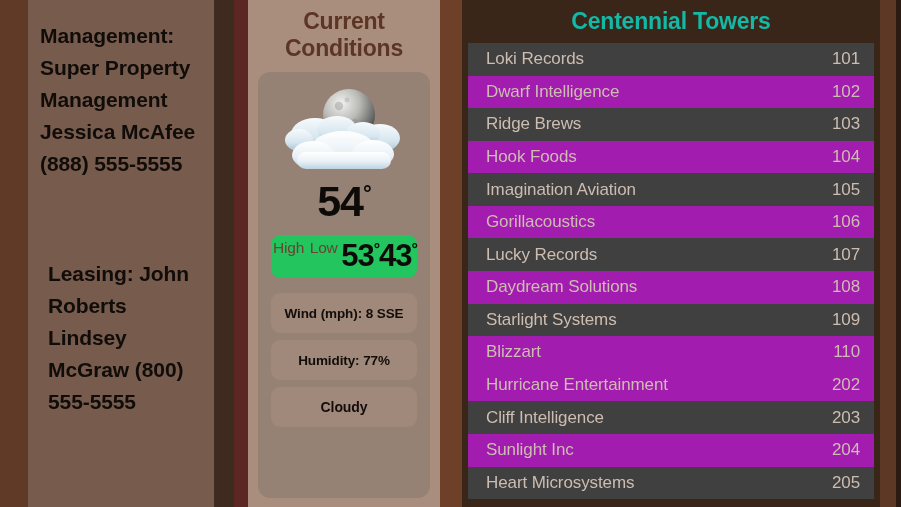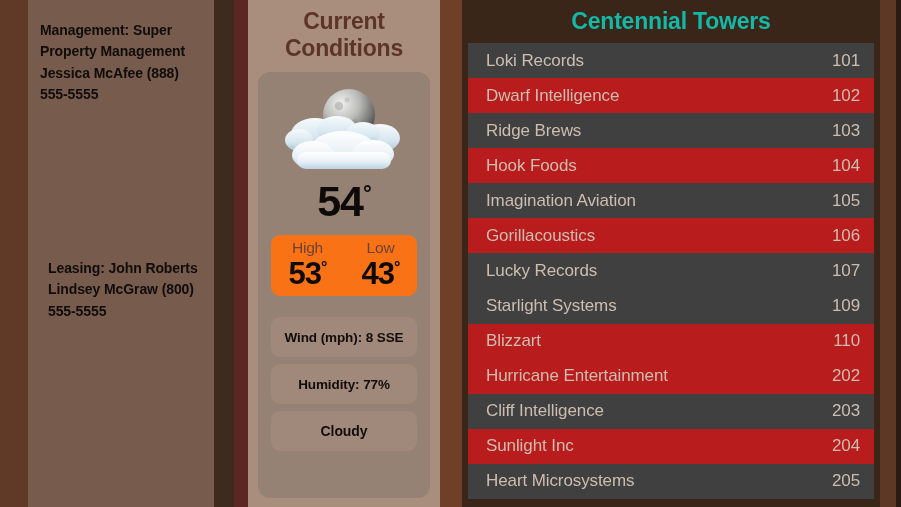--- a/index.html
+++ b/index.html
@@ -31,21 +31,21 @@
     flex: 0 0 186px;
     background: #775b4d;
     padding: 16px 12px 14px 12px;
     display: flex;
     flex-direction: column;
     justify-content: flex-start;
     position: relative;
   }
   .contact-block {
     color: #100c09;
-    font-size: 14px;
+    font-size: 21px;
     line-height: 1.52;
     letter-spacing: -0.1px;
     font-weight: 600;
     word-wrap: break-word;
   }
   .contact-block.management { margin-top: 4px; }
   .contact-block.leasing { position: absolute; top: 258px; left: 20px; right: 12px; }
 
   
   .div-dark   { width: 20px; height: 507px; flex: 0 0 20px; background: #3e2a1f; }
@@ -91,26 +91,26 @@
     color: #0d0a08;
     letter-spacing: -1px;
     line-height: 1;
     margin-top: 6px;
     margin-bottom: 12px;
   }
   .cur-temp .deg { font-size: 22px; vertical-align: super; font-weight: 700; }
 
   .hl-card {
     width: 146px;
-    background: #f97316;
+    background: #22c55e;
     border-radius: 9px;
     padding: 4px 0 6px 0;
     display: flex;
-    flex-direction: column;
-    margin-bottom: 21px;
+    flex-direction: row;
+    margin-bottom: 15px;
   }
   .hl-labels, .hl-values { display: flex; width: 100%; }
   .hl-labels > div, .hl-values > div { flex: 1 1 50%; text-align: center; }
   .hl-labels > div {
     color: #6d4233;
     font-size: 15.5px;
     font-weight: 500;
     letter-spacing: -0.2px;
   }
   .hl-values > div {
@@ -166,21 +166,21 @@
   }
   .dir-row {
     flex: 1 1 0;
     display: flex;
     align-items: center;
     justify-content: space-between;
     padding: 0 14px 0 18px;
     color: #cdbdb0;
     font-size: 17px;
     letter-spacing: -0.1px;
-    background: #b91c1c;
+    background: #a21caf;
   }
   .dir-row.alt { background: #404040; }
   .dir-name { white-space: nowrap; overflow: hidden; text-overflow: ellipsis; }
   .dir-unit { font-variant-numeric: tabular-nums; }
 
   
   .rail-right {
     width: 21px; height: 507px; flex: 0 0 21px;
     background: #5c3825;
   }
@@ -301,20 +301,24 @@
           <span class="dir-unit">105</span>
         </div>
         <div class="dir-row">
           <span class="dir-name">Gorillacoustics</span>
           <span class="dir-unit">106</span>
         </div>
         <div class="dir-row alt">
           <span class="dir-name">Lucky Records</span>
           <span class="dir-unit">107</span>
         </div>
+        <div class="dir-row">
+          <span class="dir-name">Daydream Solutions</span>
+          <span class="dir-unit">108</span>
+        </div>
         <div class="dir-row alt">
           <span class="dir-name">Starlight Systems</span>
           <span class="dir-unit">109</span>
         </div>
         <div class="dir-row">
           <span class="dir-name">Blizzart</span>
           <span class="dir-unit">110</span>
         </div>
         <div class="dir-row">
           <span class="dir-name">Hurricane Entertainment</span>

